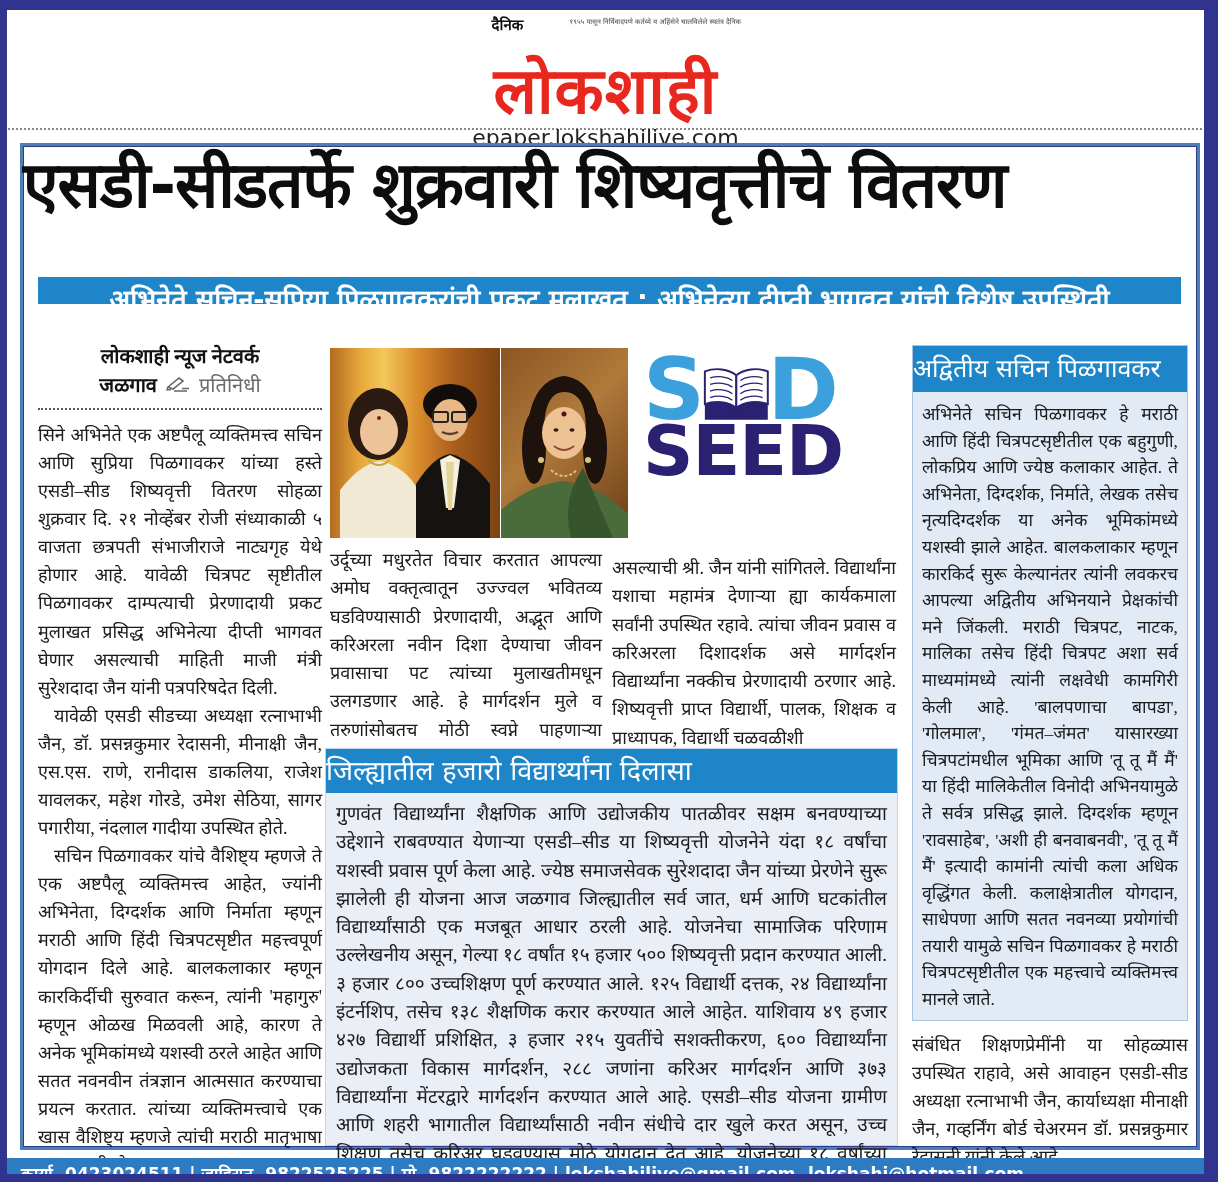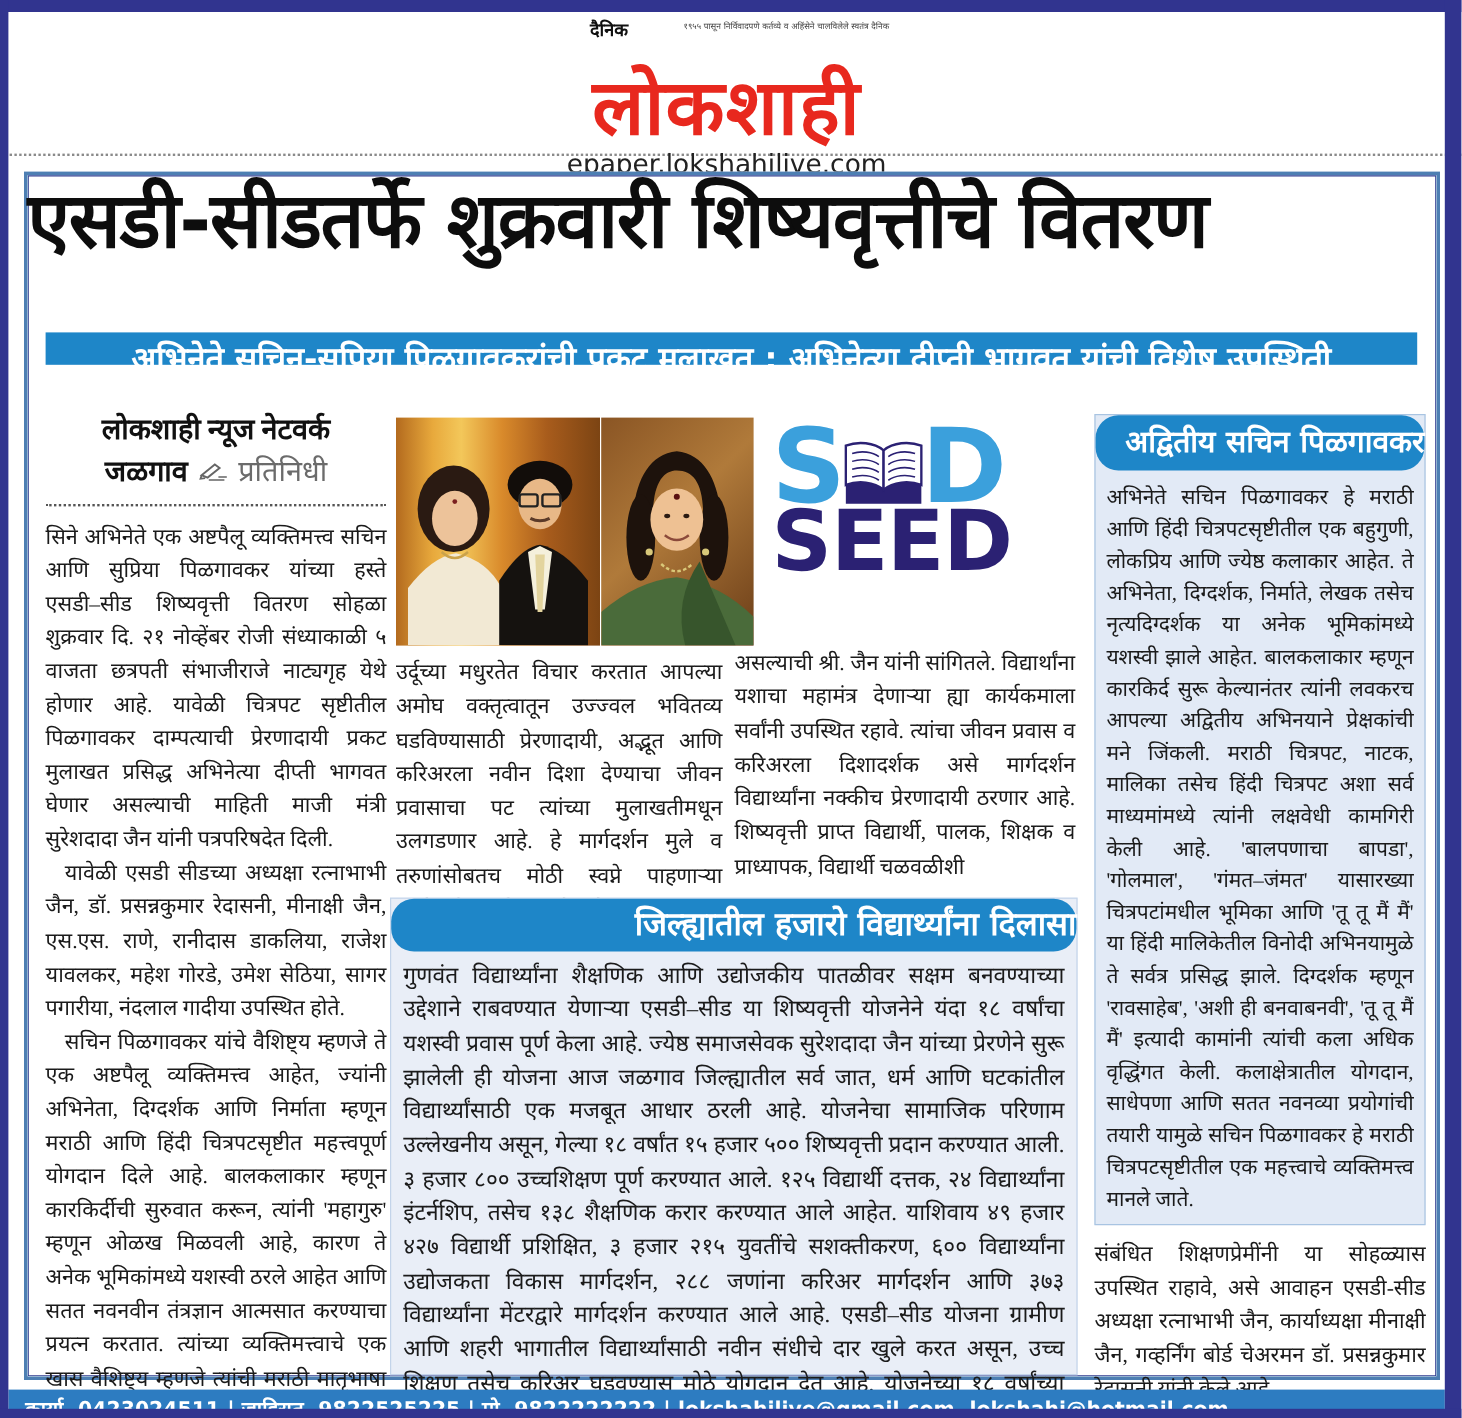--- a/index.html
+++ b/index.html
@@ -27,21 +27,21 @@
   
   #article{left:20px;top:143px;width:1174px;height:1001px;border:3px solid #4d7fb3;
            box-shadow:inset 0 0 0 1px #2f3a8f;background:#fff;z-index:2;}
   #headline{left:0;top:6px;width:100%;text-align:left;font-family:"DejaVu Sans",sans-serif;
             font-weight:bold;font-size:64px;letter-spacing:-1px;color:#0d0d0d;line-height:1.05;}
   #subhead-bar{left:15px;top:131px;width:1143px;height:27px;background:#1e86c8;color:#fff;
                text-align:center;font-family:"DejaVu Sans",sans-serif;font-weight:bold;
                font-size:27px;line-height:45px;}
   
   #left-col{left:15px;top:196px;width:284px;}
-  .byline{text-align:center;font-weight:bold;font-size:24px;line-height:1.45;color:#111;}
+  .byline{text-align:center;font-weight:bold;font-size:20px;line-height:1.45;color:#111;}
   .byline-row2{display:flex;align-items:center;justify-content:center;gap:8px;font-weight:bold;}
   .byline-rep{color:#6b6b6b;font-weight:normal;}
   .byline-dots{border-bottom:2px dotted #555;margin:7px 0 11px 0;height:1px;}
   .bodytext{font-size:18px;line-height:1.56;text-align:justify;}
   .bodytext p{margin:0;}
   .bodytext p.indent{text-indent:16px;}
   
   .photo{overflow:hidden;}
   #photo-couple{left:307px;top:202px;width:170px;height:190px;
     background:linear-gradient(90deg,#b36a1e 0%,#e8a93c 18%,#f3c75a 32%,#d98a2b 52%,#a85c1c 74%,#7c4413 100%);}
@@ -50,26 +50,26 @@
   
   #seed-logo{left:620px;top:206px;width:196px;height:184px;background:#fff;text-align:center;}
   .seed-row1{display:flex;align-items:flex-start;justify-content:center;}
   .seed-letter{font-family:"DejaVu Sans",sans-serif;font-weight:bold;font-size:86px;line-height:.88;
                color:#3ba0dc;}
   .seed-book{width:100px;height:78px;margin:0 -8px;position:relative;top:2px;}
   .seed-row2{font-family:"DejaVu Sans",sans-serif;font-weight:bold;font-size:70px;line-height:.9;
              color:#2b2173;letter-spacing:-1px;margin-top:-10px;}
   
   #ccol1{left:307px;top:400px;width:272px;font-size:18px;line-height:1.57;text-align:justify;}
-  #ccol2{left:589px;top:392px;width:284px;font-size:18px;line-height:1.57;text-align:justify;}
+  #ccol2{left:589px;top:408px;width:284px;font-size:18px;line-height:1.57;text-align:justify;}
   
   #district-box{left:302px;top:602px;width:573px;height:398px;background:#e9eef7;
                 border:1px solid #c3d4ea;box-sizing:border-box;}
-  .section-header{height:44px;background:#1e86c8;color:#fff;text-align:right;
-                  font-family:"DejaVu Sans",sans-serif;font-weight:bold;font-size:27px;line-height:44px;border-radius:19px;}
+  .section-header{height:44px;background:#1e86c8;color:#fff;text-align:left;
+                  font-family:"DejaVu Sans",sans-serif;font-weight:normal;font-size:27px;line-height:44px;}
   #district-body{padding:7px 10px;font-size:19px;line-height:1.49;text-align:justify;}
   
   #right-box{left:889px;top:199px;width:276px;height:676px;background:#e2eaf6;
              border:1px solid #a8c4e2;box-sizing:border-box;}
   #right-box .section-header{font-size:25px;height:46px;line-height:46px;}
   #right-box-body{padding:9px 9px;font-size:17.5px;line-height:1.52;text-align:justify;}
   #right-closing{left:889px;top:886px;width:276px;font-size:18px;line-height:1.55;text-align:justify;}
   
   #footer-bar{left:7px;top:1158px;width:1197px;height:24px;background:#2d7cc1;overflow:hidden;z-index:3;}
   #footer-text{margin:4px 0 0 14px;color:#fff;font-family:"DejaVu Sans",sans-serif;

